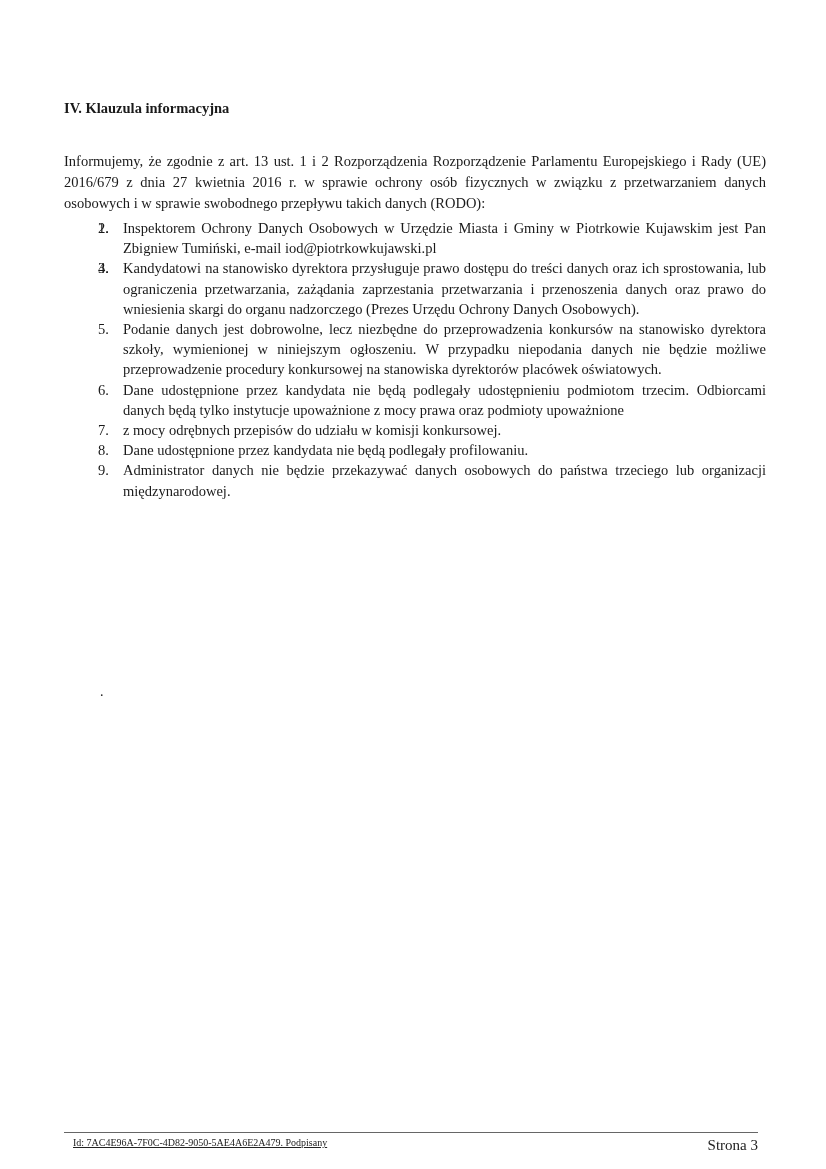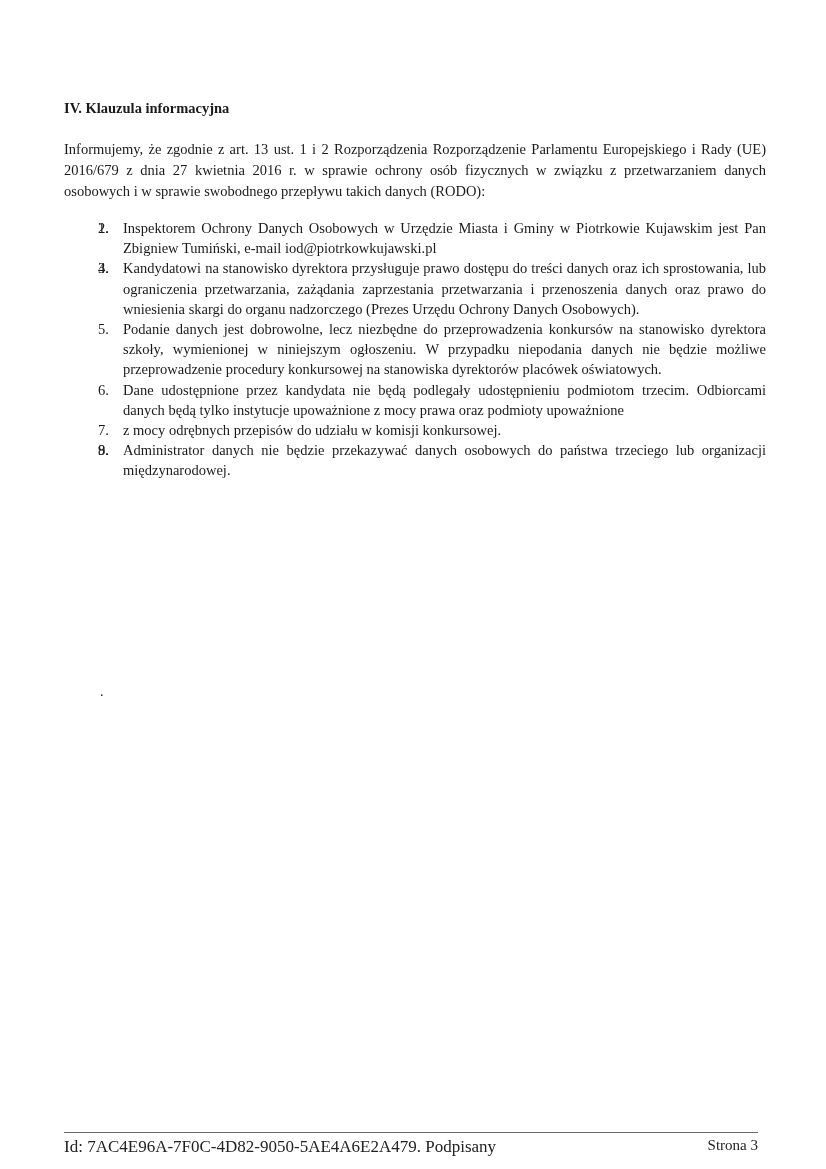--- a/index.html
+++ b/index.html
@@ -6,61 +6,61 @@
   body {
     width: 826px; height: 1169px; position: relative; overflow: hidden;
     font-family: "Liberation Serif", serif; color: #1a1a1a;
   }
   .page { position: absolute; left: 64px; top: 0; width: 702px; }
   .heading {
     position: absolute; top: 98px; left: 0;
     font-weight: bold; font-size: 14.5px; line-height: 20px;
   }
   .intro {
-    position: absolute; top: 139px; left: 0; width: 702px;
+    position: absolute; top: 151px; left: 0; width: 702px;
     font-size: 14.5px; line-height: 21px; text-align: justify;
   }
   .list {
     position: absolute; top: 218px; left: 0; width: 702px;
     margin: 0; padding: 0; list-style: none;
   }
   .list li {
     position: relative; padding-left: 59px;
     font-size: 14.5px; line-height: 20.2px; text-align: justify;
   }
   .list .num { position: absolute; left: 34px; top: 0; }
   .dot {
     position: absolute; top: 684px; left: 36px; font-size: 14px;
   }
   .footer-line {
     position: absolute; top: 1132px; left: 64px; width: 694px; height: 0;
     border-top: 1px solid #666;
   }
   .footer-left {
-    position: absolute; top: 1137px; left: 64px; font-size: 17px; color: #222;
+    position: absolute; top: 1137px; left: 73px; font-size: 10px; color: #222; text-decoration: underline;
   }
   .footer-right {
     position: absolute; top: 1137px; right: 68px; font-size: 15px; color: #222;
   }
 </style>
 </head>
 <body>
 
 <div class="page">
   <div class="heading">IV.  Klauzula informacyjna</div>
   <div class="intro">Informujemy, że zgodnie z art. 13 ust. 1 i 2 Rozporządzenia Rozporządzenie Parlamentu Europejskiego i Rady (UE) 2016/679 z dnia 27 kwietnia 2016 r. w sprawie ochrony osób fizycznych w związku z przetwarzaniem danych osobowych i w sprawie swobodnego przepływu takich danych (RODO):</div>
   <ol class="list">
     <li><span class="num">1.</span></li>
     <li><span class="num">2.</span><span>Inspektorem Ochrony Danych Osobowych w Urzędzie Miasta i Gminy w Piotrkowie Kujawskim jest Pan Zbigniew Tumiński, e-mail iod@piotrkowkujawski.pl</span></li>
     <li><span class="num">3.</span></li>
     <li><span class="num">4.</span><span>Kandydatowi na stanowisko dyrektora przysługuje prawo dostępu do treści danych oraz ich sprostowania, lub ograniczenia przetwarzania, zażądania zaprzestania przetwarzania i przenoszenia danych oraz prawo do wniesienia skargi do organu nadzorczego (Prezes Urzędu Ochrony Danych Osobowych).</span></li>
     <li><span class="num">5.</span><span>Podanie danych jest dobrowolne, lecz niezbędne do przeprowadzenia konkursów na stanowisko dyrektora szkoły, wymienionej w niniejszym ogłoszeniu. W przypadku niepodania danych nie będzie możliwe przeprowadzenie procedury konkursowej na stanowiska dyrektorów placówek oświatowych.</span></li>
     <li><span class="num">6.</span><span>Dane udostępnione przez kandydata nie będą podlegały udostępnieniu podmiotom trzecim. Odbiorcami danych będą tylko instytucje upoważnione z mocy prawa oraz podmioty upoważnione</span></li>
     <li><span class="num">7.</span><span>z mocy odrębnych przepisów do udziału w komisji konkursowej.</span></li>
-    <li><span class="num">8.</span></li>
+    <li><span class="num">8.</span><span>Dane udostępnione przez kandydata nie będą podlegały profilowaniu.</span></li>
     <li><span class="num">9.</span><span>Administrator danych nie będzie przekazywać danych osobowych do państwa trzeciego lub organizacji międzynarodowej.</span></li>
   </ol>
   <div class="dot">.</div>
 </div>
 
 <div class="footer-line"></div>
 <div class="footer-left">Id: 7AC4E96A-7F0C-4D82-9050-5AE4A6E2A479. Podpisany</div>
 <div class="footer-right">Strona 3</div>
 
 </body></html>

